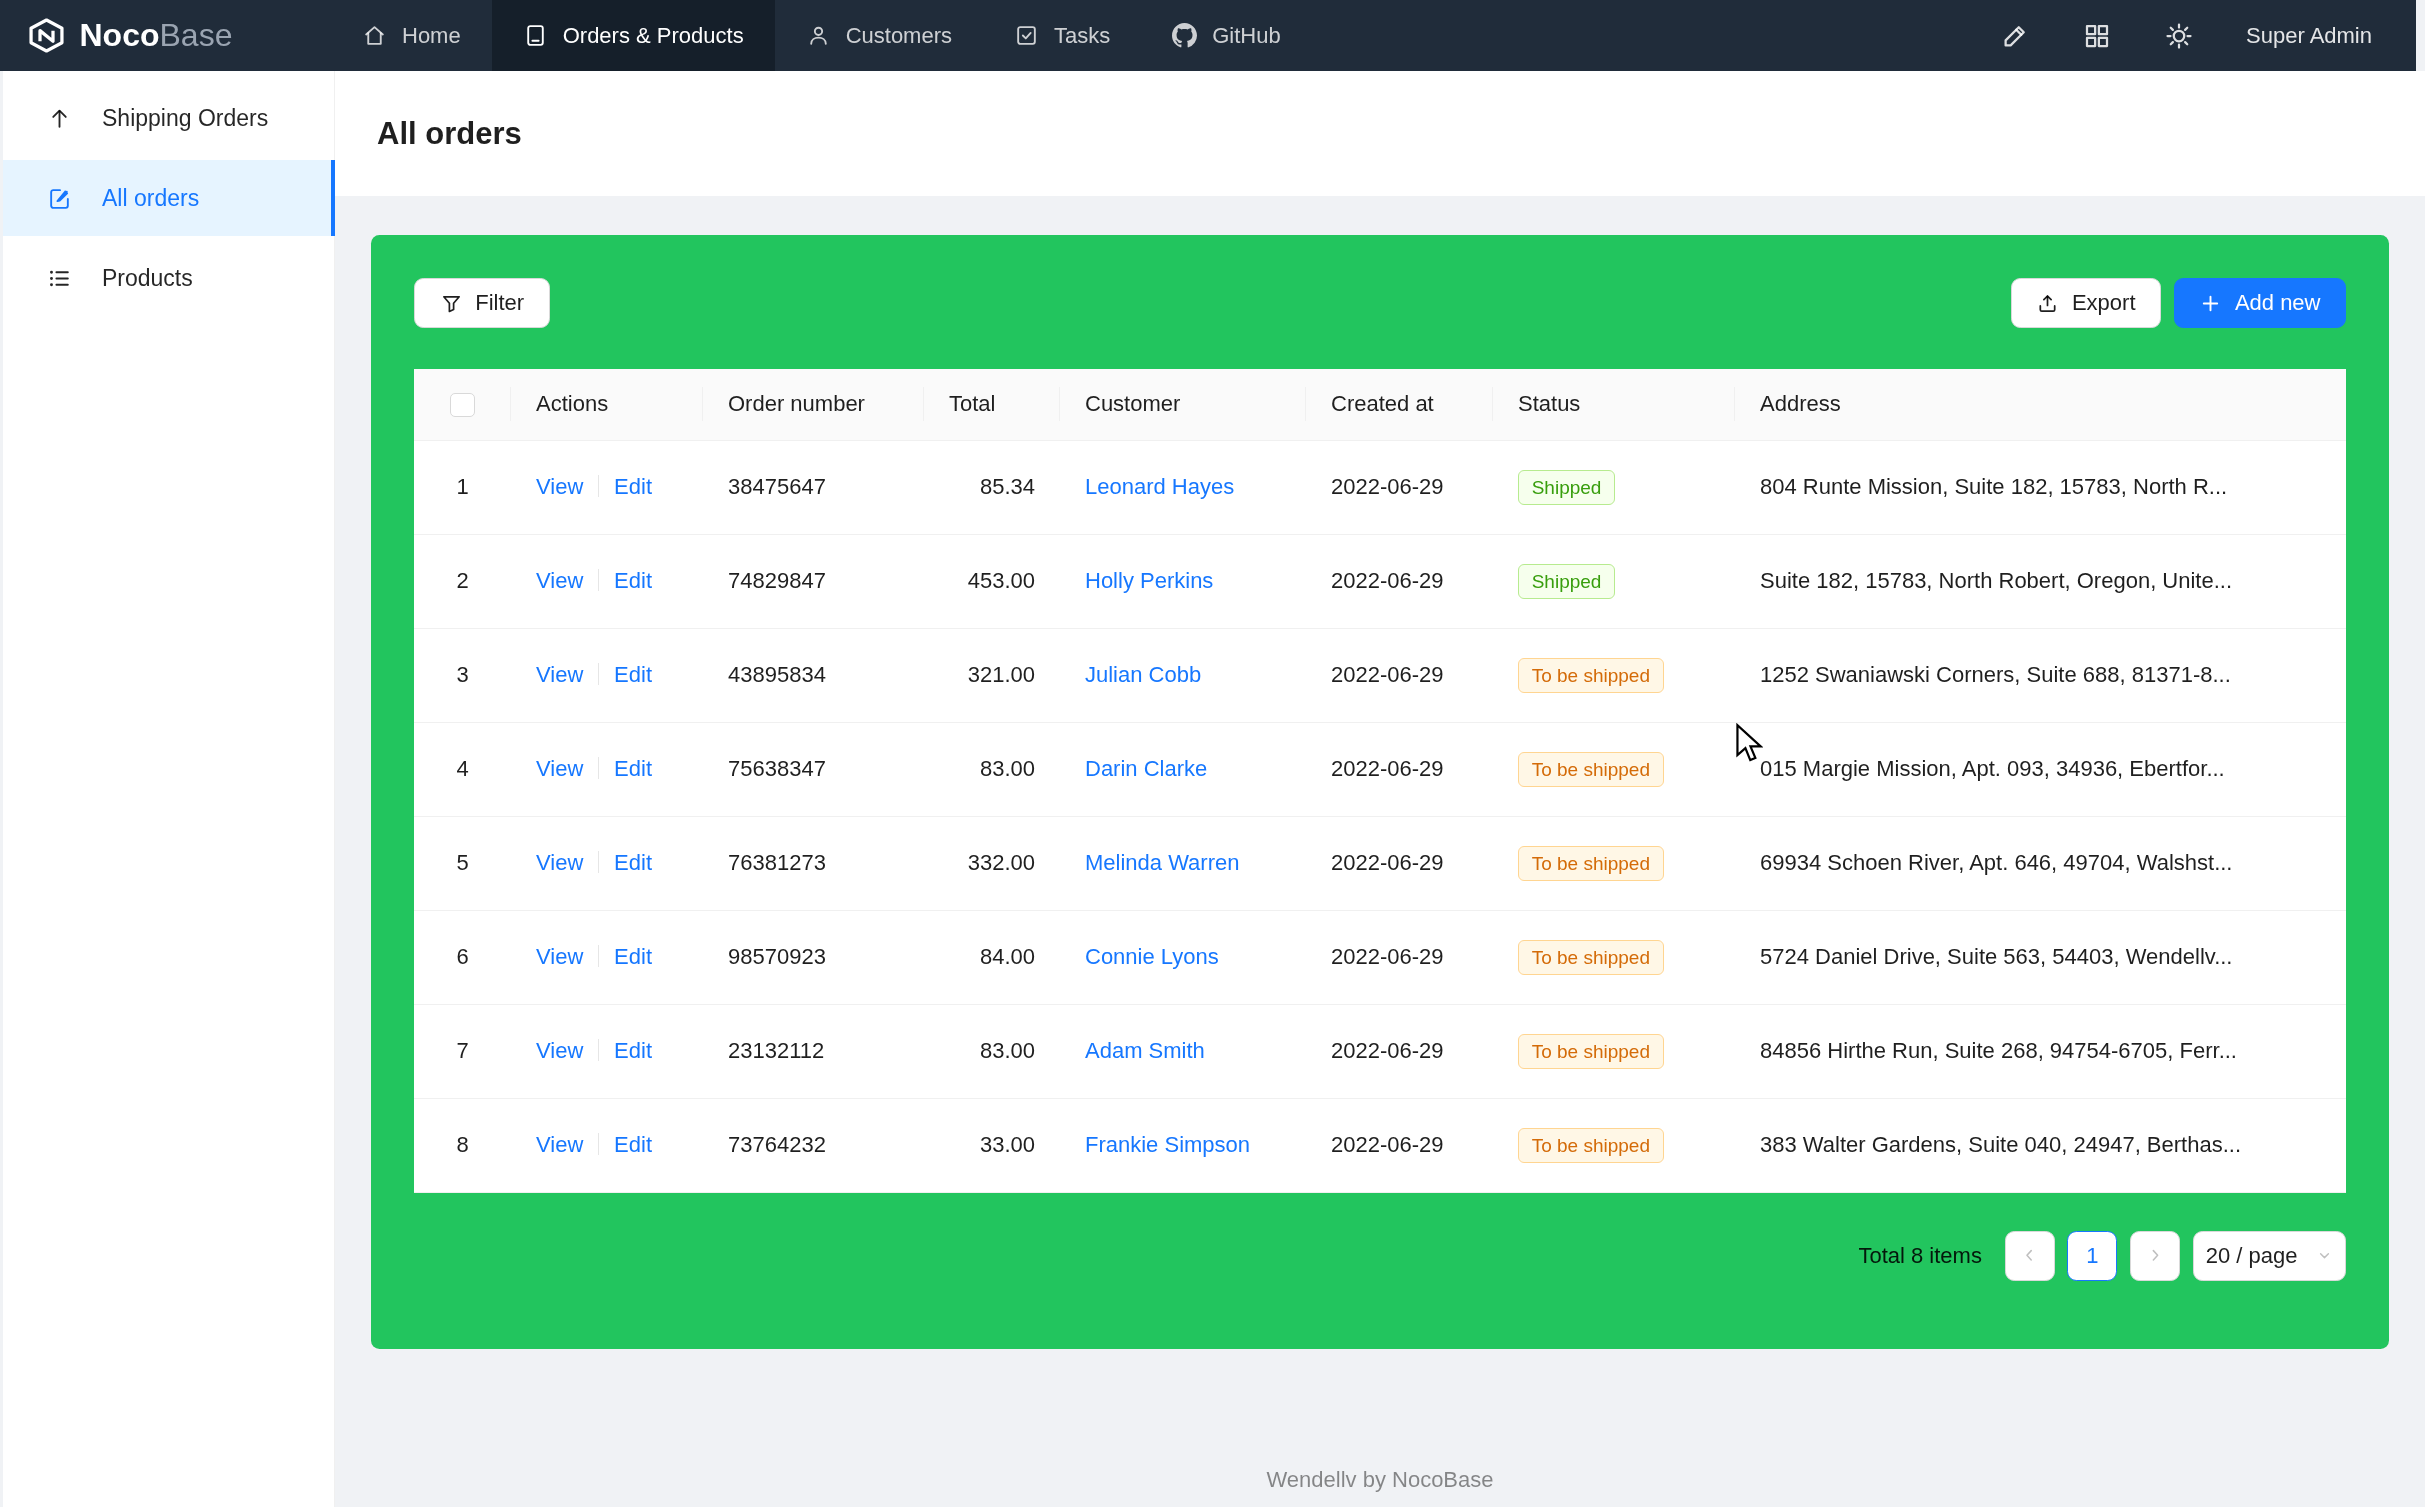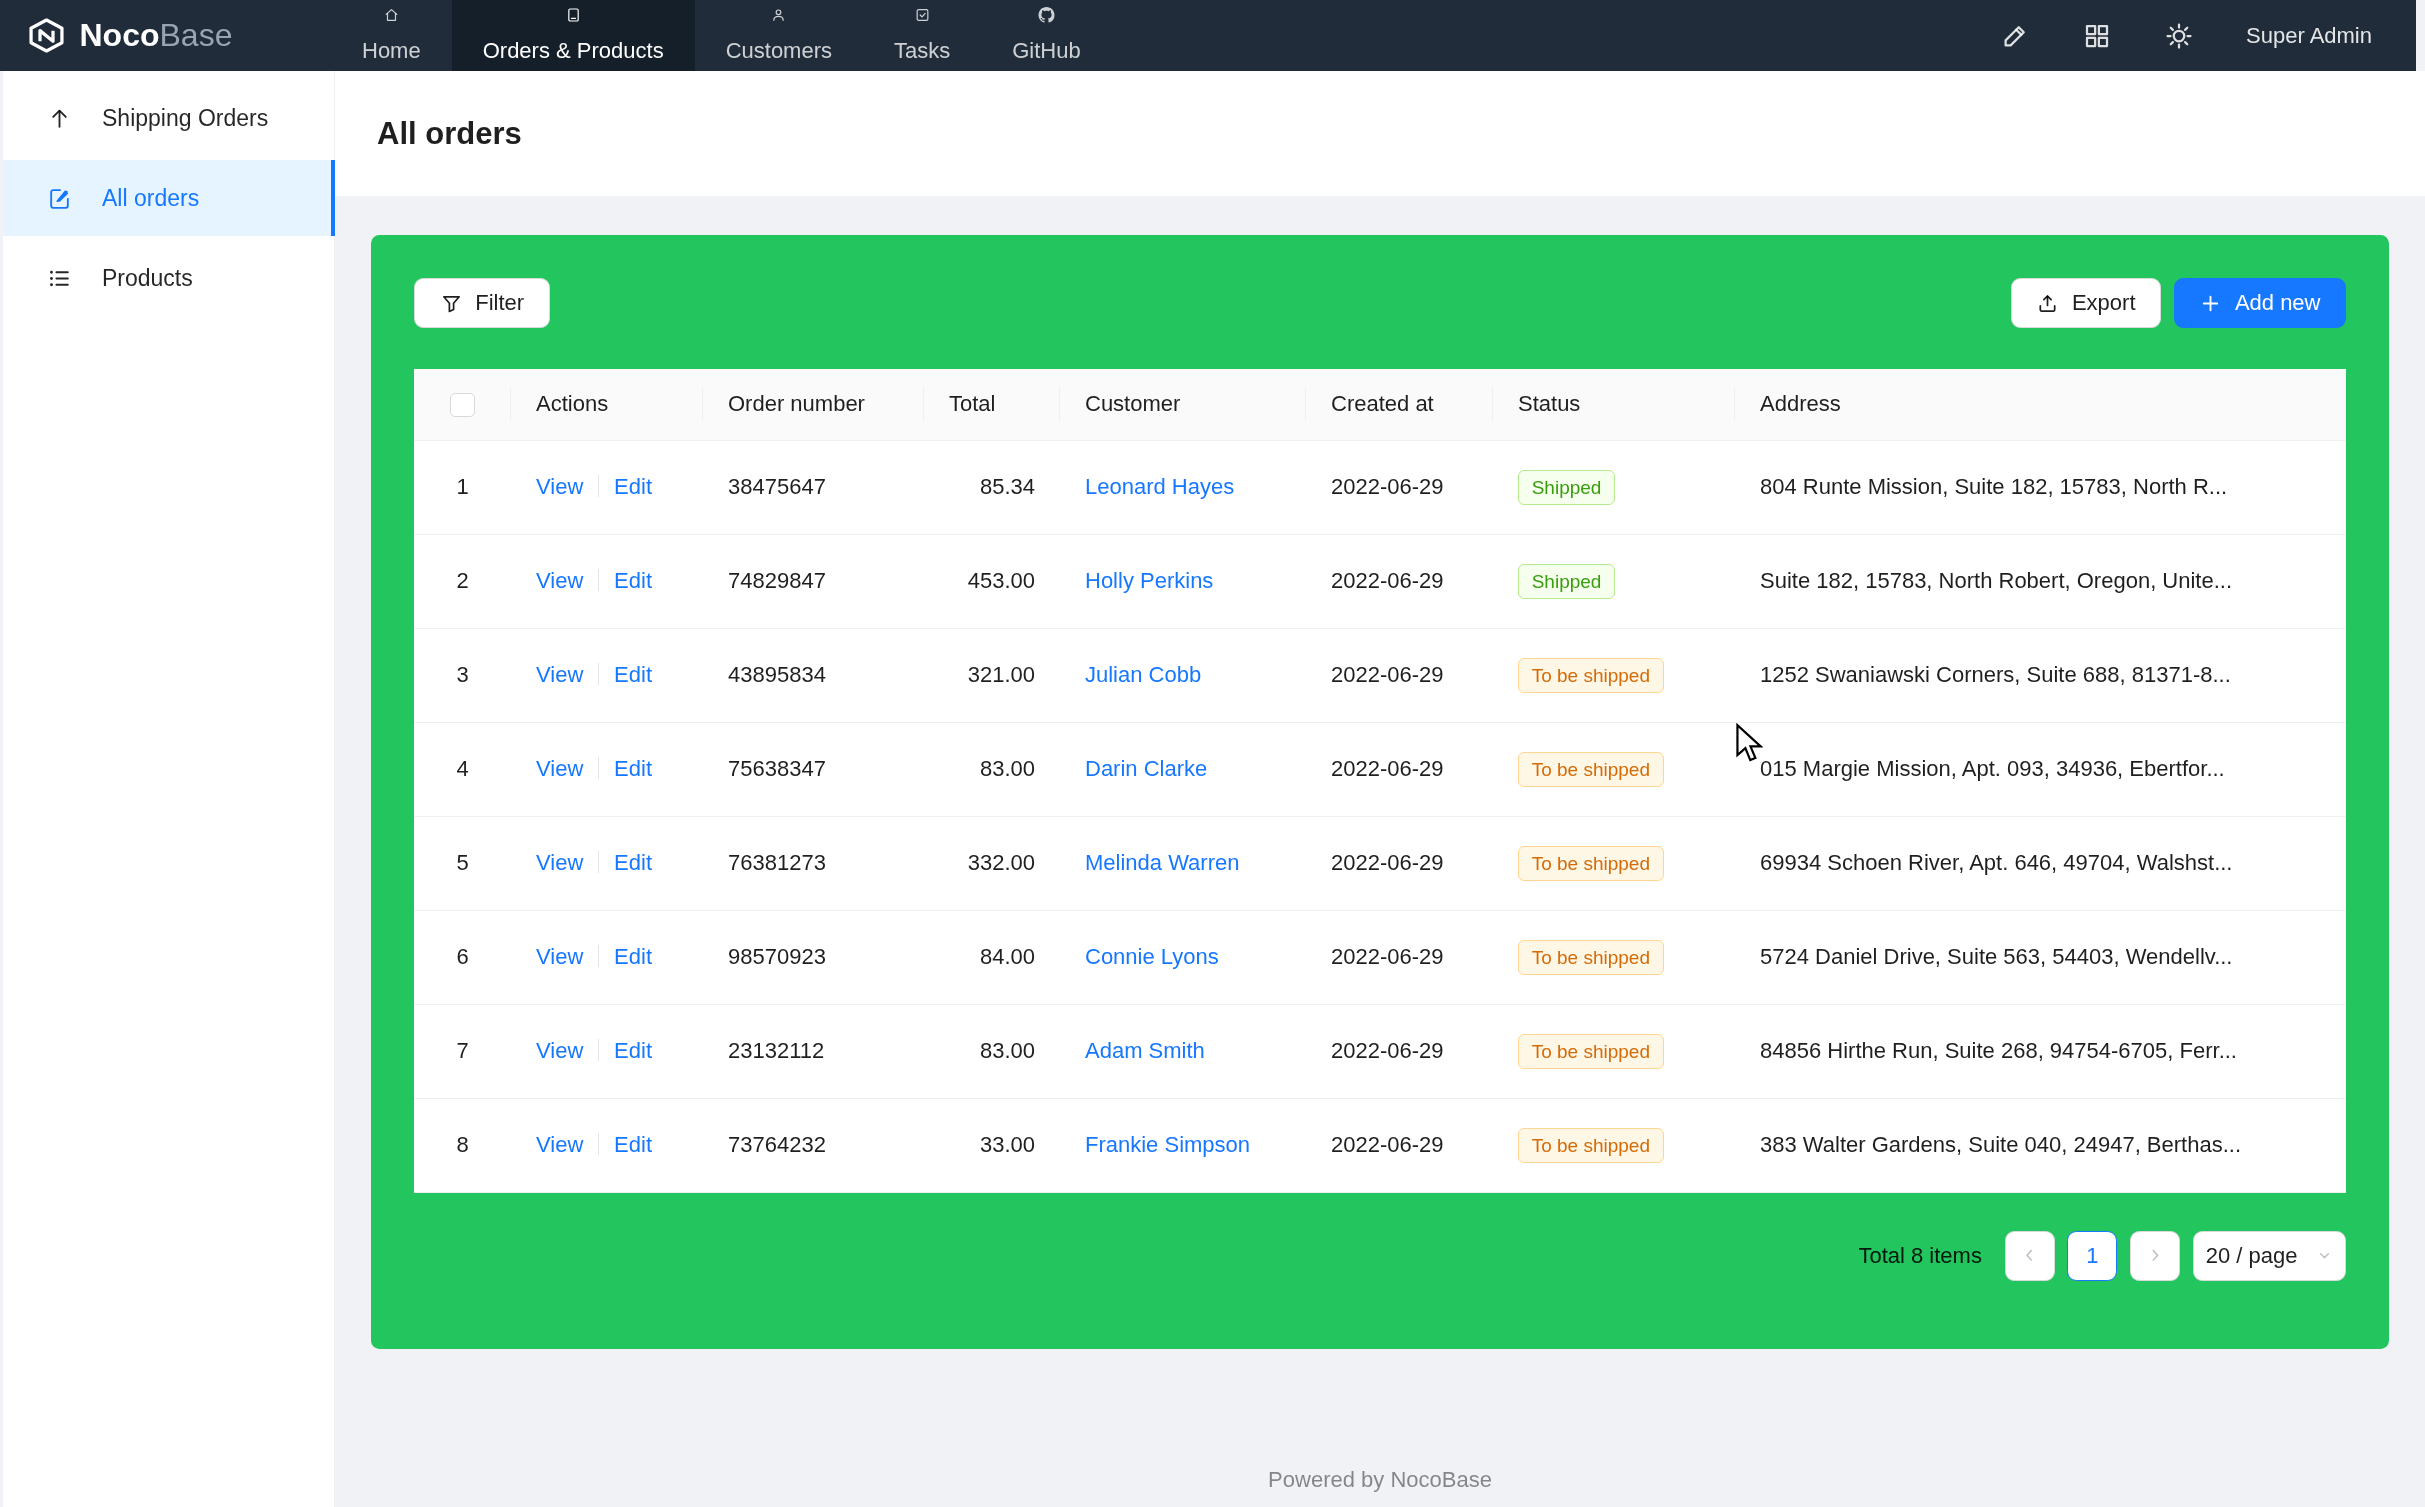--- a/index.html
+++ b/index.html
@@ -17,21 +17,21 @@
   .navbar {
     position: absolute; top: 0; left: 0; right: 10px; height: 71px;
     background: #202c3a; display: flex; align-items: stretch;
     color: rgba(255,255,255,.78); z-index: 20;
   }
   .logo { width: 331px; display: flex; align-items: center; padding-left: 27px; gap: 13.5px; cursor: pointer; }
   .logo-icon { width: 39px; height: 39px; color: #fff; }
   .logo-text { font-size: 32px; font-weight: 700; color: #fff; white-space: nowrap; }
   .logo-base { color: #9aa4b1; font-weight: 400; }
   .nav-menu { display: flex; align-items: stretch; }
-  .nav-item { display: flex; align-items: center; gap: 15px; padding: 7px 31px; font-size: 22px; cursor: pointer; white-space: nowrap; flex-direction: column; }
+  .nav-item { display: flex; align-items: center; gap: 15px; padding: 7px 31px; font-size: 22px; cursor: pointer; white-space: nowrap; }
   .nav-item.active { background: #151f2a; color: #fff; }
   .nav-item .icon { width: 25px; height: 25px; }
   .nav-right { margin-left: auto; display: flex; align-items: center; gap: 52px; padding-right: 44px; }
   .nav-icon-btn { width: 30px; height: 30px; color: rgba(255,255,255,.85); cursor: pointer; }
   .nav-icon-btn svg { width: 100%; height: 100%; }
   .nav-user { font-size: 22px; color: rgba(255,255,255,.88); cursor: pointer; white-space: nowrap; }
 
   
   .sidebar {
     position: absolute; top: 71px; left: 3px; bottom: 0; width: 332px;
@@ -366,21 +366,21 @@
         </button>
         <div class="pg-size">
           <span>20 / page</span>
           <svg class="icon" viewBox="0 0 24 24" fill="none" stroke="currentColor" stroke-width="2" stroke-linecap="round" stroke-linejoin="round">
               <path d="M6.5 9.5 L12 15 L17.5 9.5"></path>
             </svg>
         </div>
       </div>
     </div>
 
-    <div class="footer">Powered by NocoBase</div>
+    <div class="footer">Wendellv by NocoBase</div>
   </div>
 </div>
 
 <div class="cursor">
   <svg width="29" height="42" viewBox="0 0 12 19">
     <path d="M1 1 L1 14.5 L4.6 11.4 L6.8 16.8 L9.1 15.8 L6.9 10.6 L11.5 10.6 Z" fill="#ffffff" stroke="#000000" stroke-width="1"></path>
   </svg>
 </div>
 
 

